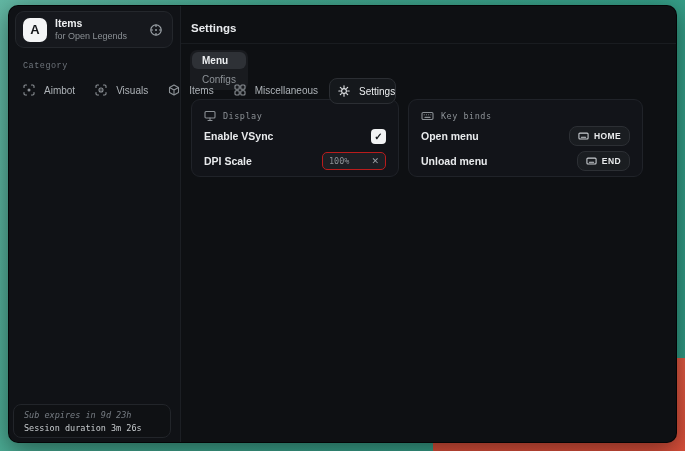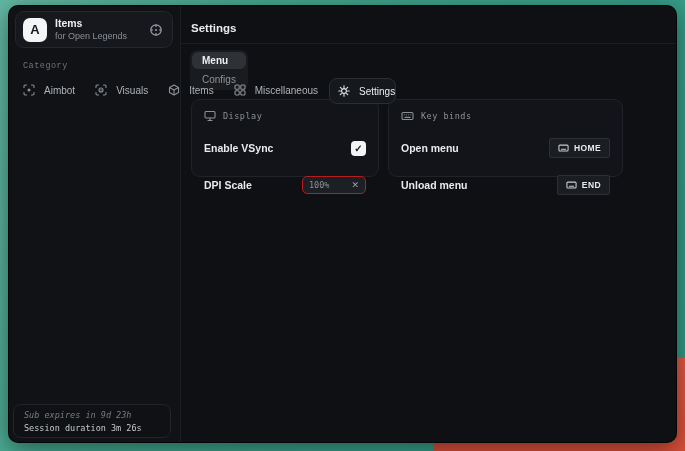--- a/index.html
+++ b/index.html
@@ -59,40 +59,40 @@
     margin:6px 0 0 9px; display:inline-flex; align-self:flex-start;
     background:#191b1f; border-radius:7px; padding:2px; gap:2px;flex-direction:column;
   }
   .tab { padding:3px 10px; border-radius:6px; font-size:10px; color:#8d9297; cursor:pointer; }
   .tab.active { background:#2e3136; color:#edeff1; font-weight:bold; }
   .cards { display:flex; gap:9px; margin:9px 10px 0 10px; }
   .card {
     background:#121419; border:1px solid #202329; border-radius:9px;
     padding:8px 12px 9px 12px; height:78px;
   }
-  .card-display { width:188px; }
+  .card-display { width:208px; }
   .card-keybinds { width:235px; }
   .card-hdr { display:flex; align-items:center; gap:7px; height:15px; color:#8b9095; }
   .card-hdr .ic { display:flex; }
   .card-title { font-family:"DejaVu Sans Mono", monospace; font-size:8.5px; letter-spacing:.5px; }
-  .row { display:flex; align-items:center; justify-content:space-between; height:24px; margin-top:13px; }
+  .row { display:flex; align-items:center; justify-content:space-between; height:24px; margin-top:1px; }
   .row-label { font-size:10.5px; font-weight:bold; color:#e8eaec; }
   .chk {
     width:15px; height:15px; background:#f2f3f4; border-radius:4px; cursor:pointer;
     display:flex; align-items:center; justify-content:center;
     color:#111418; font-size:10px; font-weight:bold;
   }
   .dpi {
     width:64px; height:18px; background:#1c1f24; border:1px solid #b91c1c; border-radius:5px;
     display:flex; align-items:center; justify-content:space-between; padding:0 6px;
   }
   .dpi-val { font-family:"DejaVu Sans Mono", monospace; font-size:8.5px; color:#8d9297; }
   .dpi-x { font-size:9px; color:#9aa0a5; cursor:pointer; line-height:1; }
   .kbd-btn {
-    height:20px; background:#1a1d21; border:1px solid #2c2f34; border-radius:2px;
+    height:20px; background:#1a1d21; border:1px solid #2c2f34; border-radius:8px;
     display:flex; align-items:center; gap:5px; padding:0 8px; cursor:pointer;
   }
   .kbd-btn .ic { display:flex; color:#c9cdd1; }
   .kbd-txt { font-size:8.5px; font-weight:bold; color:#e8eaec; letter-spacing:.4px; }
   svg { display:block; }
 </style>
 </head>
 <body>
 
 <div class="backdrop-red"></div>

